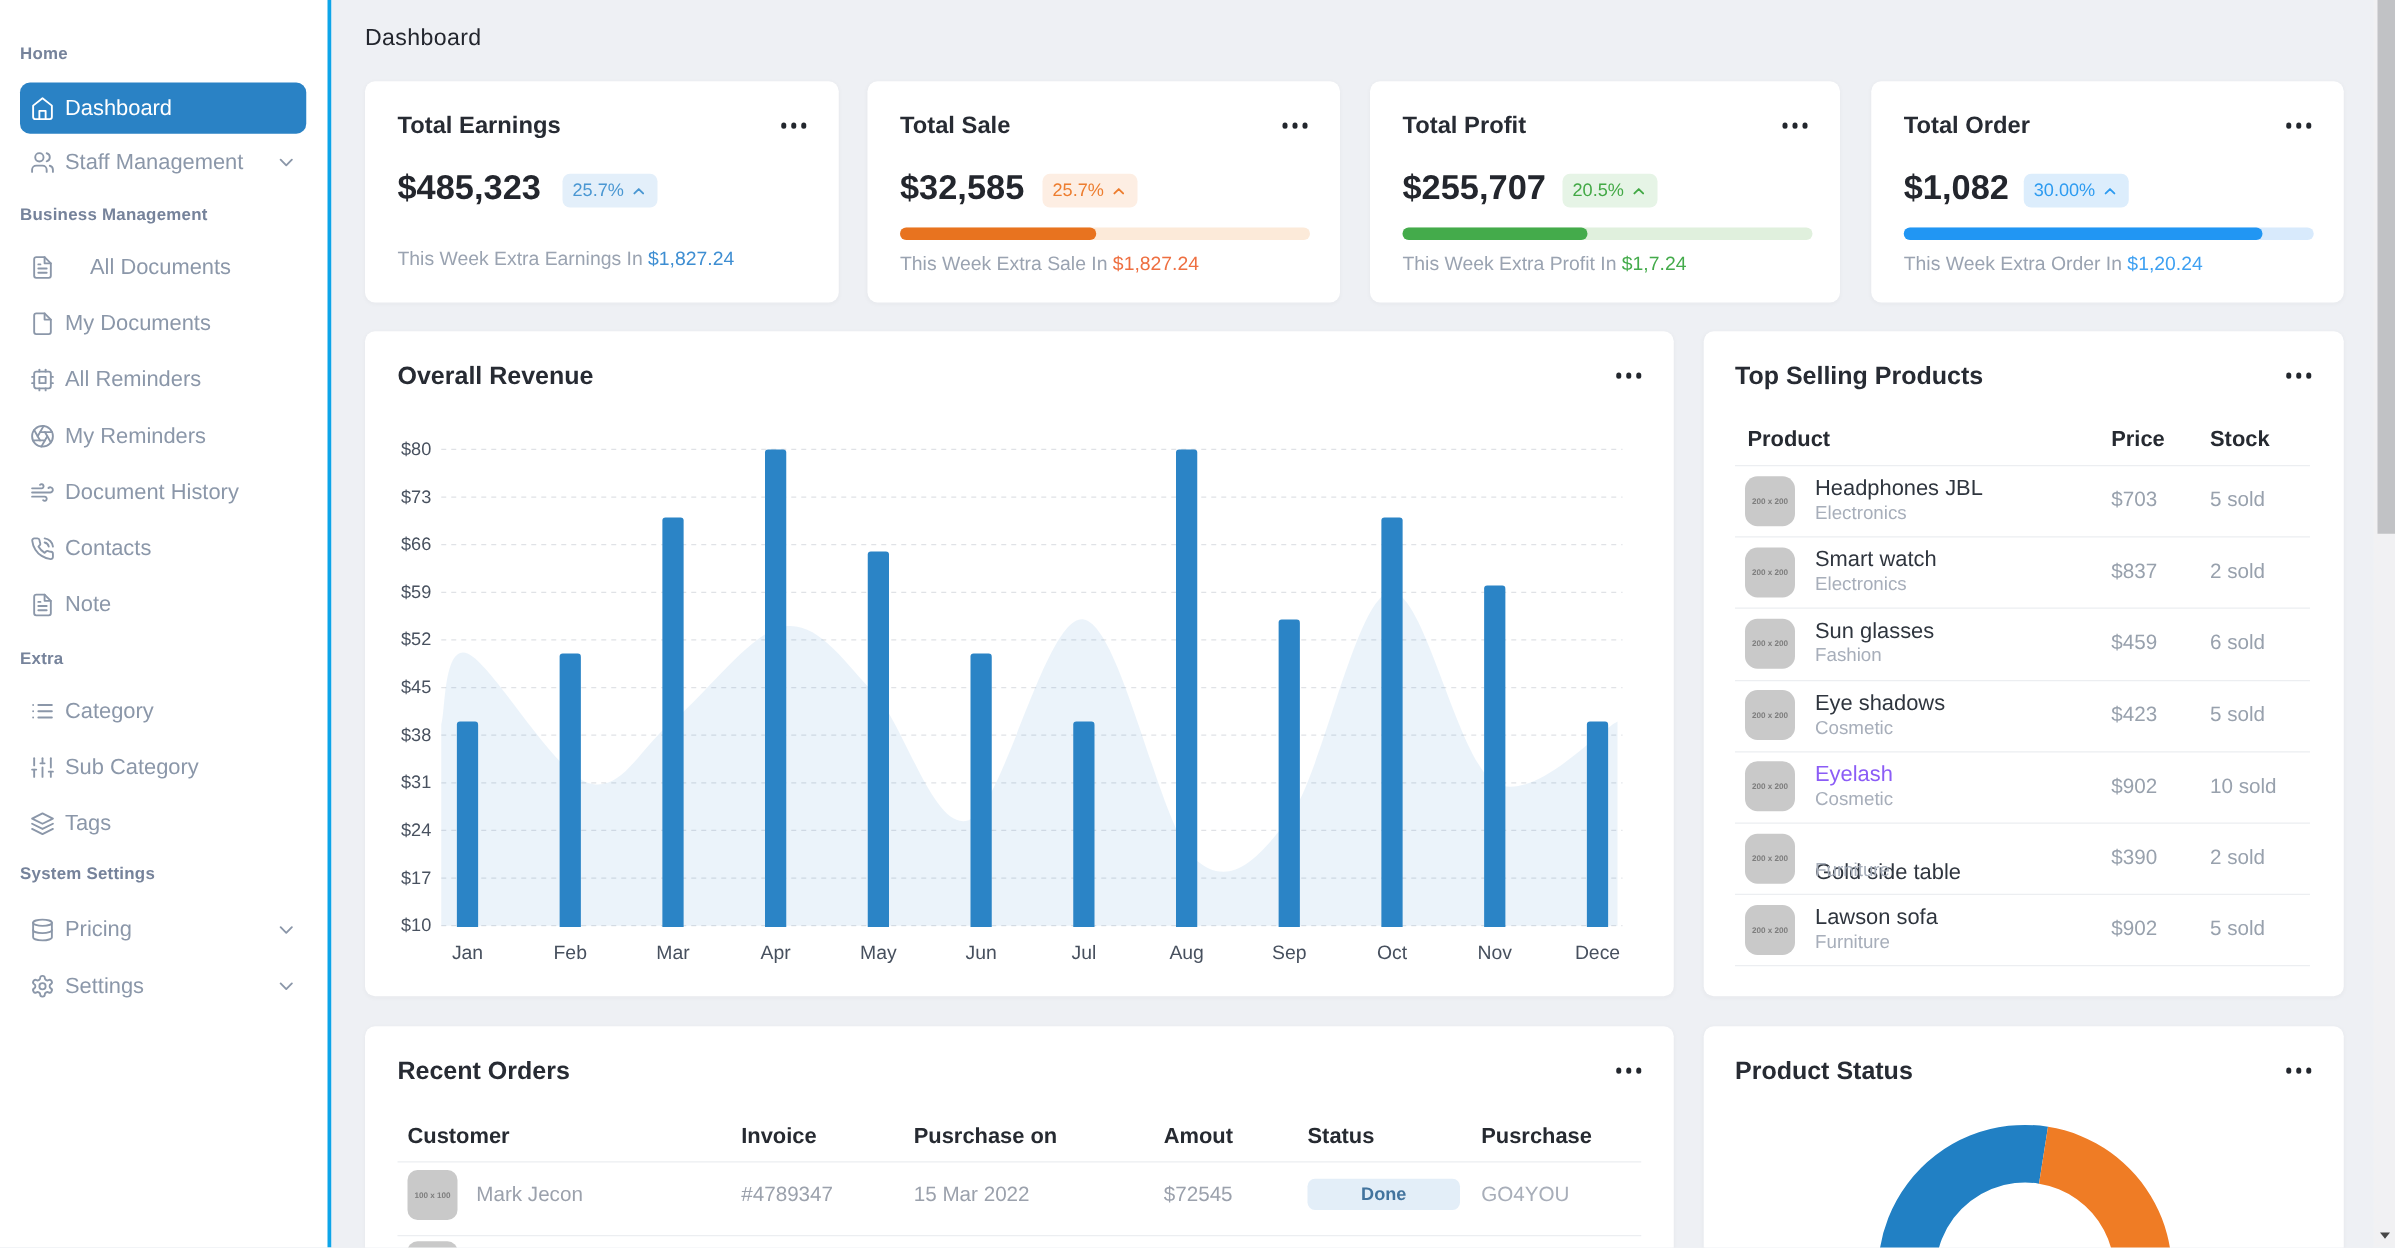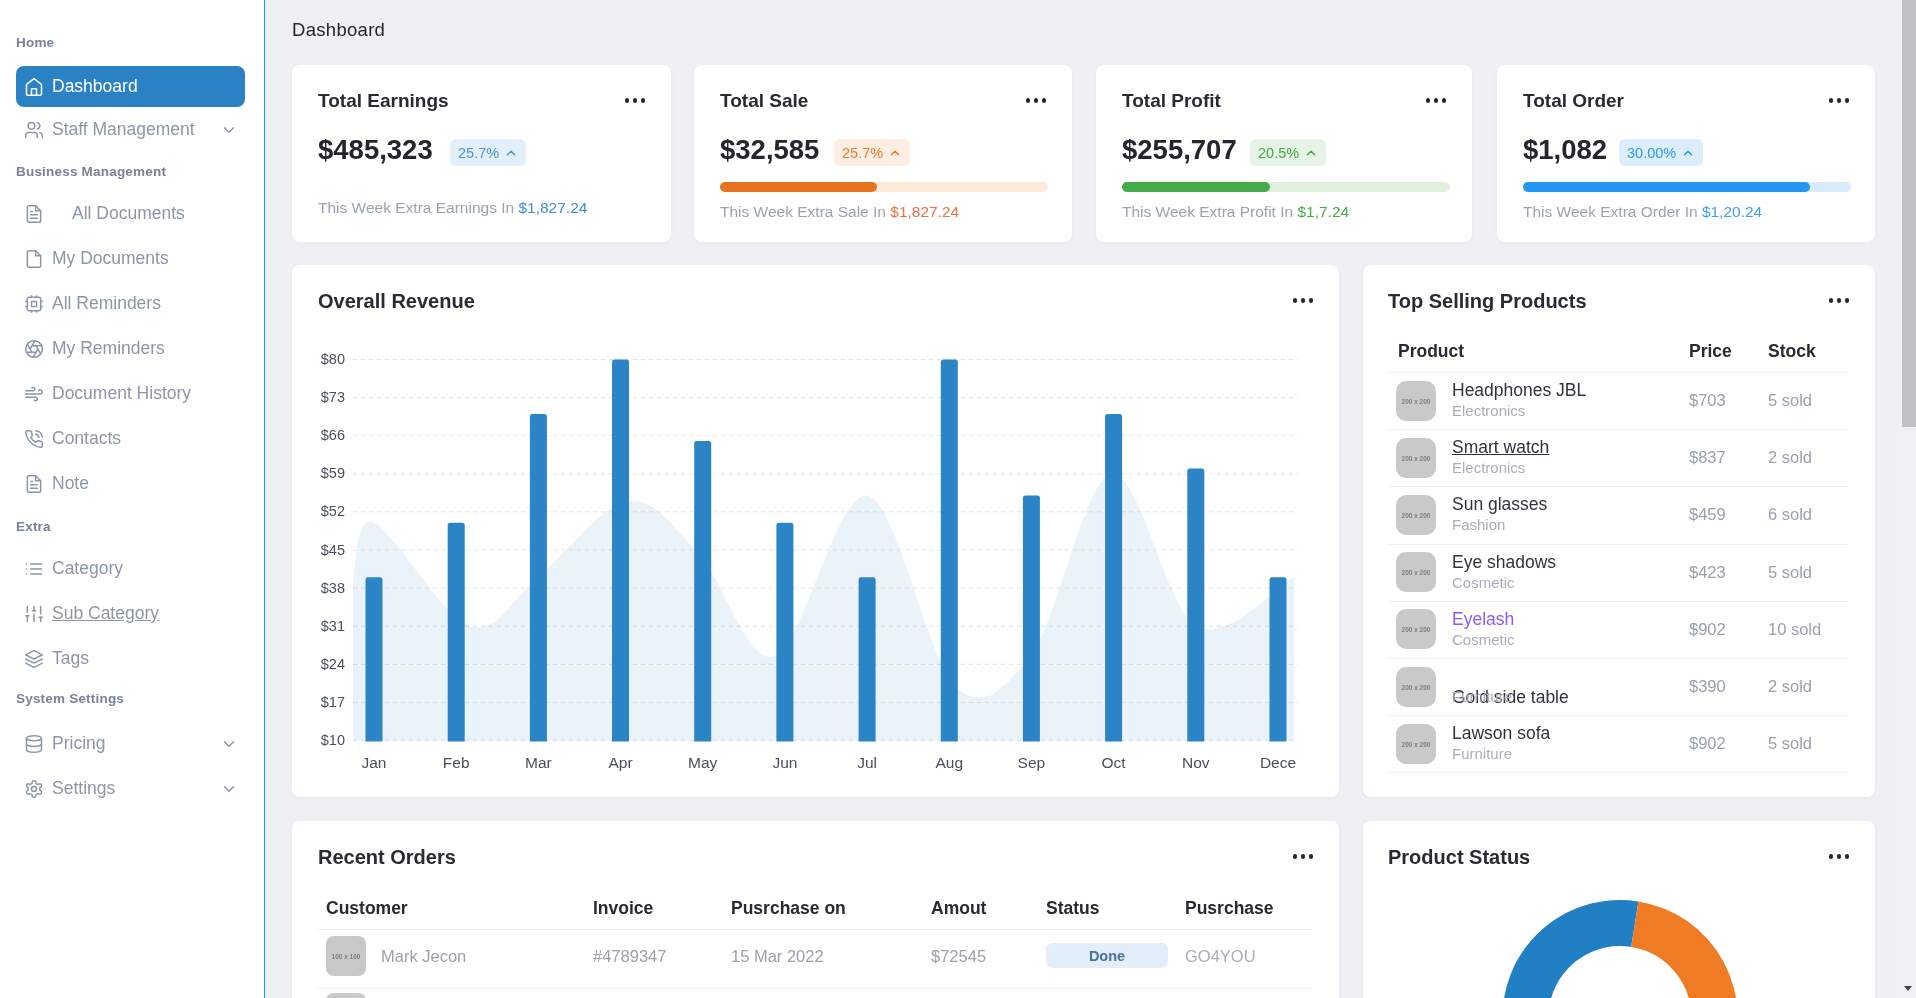--- a/index.html
+++ b/index.html
@@ -1,18 +1,18 @@
 <!DOCTYPE html>
 <html><head>
 <meta charset="utf-8">
 <style>
 * { margin:0; padding:0; box-sizing:border-box; }
 html,body { width:1916px; height:998px; overflow:hidden; }
 body { font-family:"Liberation Sans", sans-serif; background:#eef0f4; position:relative; }
-.sidebar { position:absolute; left:0; top:0; width:265px; height:998px; background:#fff; border-right:1px solid #0ea5e9; }
+.sidebar { position:absolute; left:0; top:0; width:265px; height:998px; background:#fff; border-right:3px solid #0ea5e9; }
 .slabel { position:absolute; left:16px; font-size:13.5px; font-weight:bold; color:#76839b; letter-spacing:.2px; }
 .mi { position:absolute; left:16px; width:229px; height:45px; display:flex; align-items:center; gap:8px; color:#8b97a9; font-size:17.5px; }
 .mi svg { flex:0 0 auto; }
 .mi .chev { position:absolute; right:7px; }
 .mi.active { background:#2a82c5; border-radius:8px; color:#fff; height:41px; }
 .mi { padding-left:8px; } .mi span { white-space:nowrap; }
 .card { position:absolute; background:#fff; border-radius:8px; box-shadow:0 1px 4px rgba(40,40,60,0.04); }
 .ctitle { position:absolute; left:26px; top:25px; font-size:19px; font-weight:bold; color:#272b33; }
 .dots { position:absolute; right:26px; top:33px; display:flex; gap:3.5px; }
 .dots i { width:4.5px; height:4.5px; border-radius:50%; background:#23272e; }
@@ -127,21 +127,21 @@
 <svg width="20" height="20" viewBox="0 0 24 24" fill="none" stroke="currentColor" stroke-width="1.8" stroke-linecap="round" stroke-linejoin="round">
         <path d="M8 6h13"></path>
         <path d="M8 12h13"></path>
         <path d="M8 18h13"></path>
         <path d="M3 6h.01"></path>
         <path d="M3 12h.01"></path>
         <path d="M3 18h.01"></path>
       </svg>
 <span>Category</span>
     </div>
-<div class="mi" style="top:591px;text-decoration:underline;">
+<div class="mi" style="top:591px;">
 <svg width="20" height="20" viewBox="0 0 24 24" fill="none" stroke="currentColor" stroke-width="1.8" stroke-linecap="round" stroke-linejoin="round">
         <path d="M4 21v-7"></path>
         <path d="M4 10V3"></path>
         <path d="M12 21v-9"></path>
         <path d="M12 8V3"></path>
         <path d="M20 21v-5"></path>
         <path d="M20 12V3"></path>
         <path d="M2 14h4"></path>
         <path d="M10 8h4"></path>
         <path d="M18 16h4"></path>
@@ -317,21 +317,21 @@
 <div style="position:absolute; left:326px; top:76px; font-size:17.5px; font-weight:bold; color:#262a31;">Price</div>
 <div style="position:absolute; left:405px; top:76px; font-size:17.5px; font-weight:bold; color:#262a31;">Stock</div>
 <div style="position:absolute; left:25px; right:27px; top:107px; border-top:1px solid #eceef1;"></div>
 <div class="thumb" style="left:33px; top:116px; width:40px; height:40px; font-size:6.5px;">200 x 200</div>
 <div style="position:absolute; left:89px; top:115px; font-size:17.5px; color:#2f353e;">Headphones JBL</div>
 <div style="position:absolute; left:89px; top:137px; font-size:15px; color:#a7aeba;">Electronics</div>
 <div style="position:absolute; left:326px; top:126px; font-size:16.5px; color:#98a1ad;">$703</div>
 <div style="position:absolute; left:405px; top:126px; font-size:16.5px; color:#98a1ad;">5 sold</div>
 <div style="position:absolute; left:25px; right:27px; top:164px; border-top:1px solid #eceef1;"></div>
 <div class="thumb" style="left:33px; top:173px; width:40px; height:40px; font-size:6.5px;">200 x 200</div>
-<div style="position:absolute; left:89px; top:172px; font-size:17.5px; color:#2f353e;text-decoration:underline;">Smart watch</div>
+<div style="position:absolute; left:89px; top:172px; font-size:17.5px; color:#2f353e;">Smart watch</div>
 <div style="position:absolute; left:89px; top:194px; font-size:15px; color:#a7aeba;">Electronics</div>
 <div style="position:absolute; left:326px; top:183px; font-size:16.5px; color:#98a1ad;">$837</div>
 <div style="position:absolute; left:405px; top:183px; font-size:16.5px; color:#98a1ad;">2 sold</div>
 <div style="position:absolute; left:25px; right:27px; top:221px; border-top:1px solid #eceef1;"></div>
 <div class="thumb" style="left:33px; top:230px; width:40px; height:40px; font-size:6.5px;">200 x 200</div>
 <div style="position:absolute; left:89px; top:229px; font-size:17.5px; color:#2f353e;">Sun glasses</div>
 <div style="position:absolute; left:89px; top:251px; font-size:15px; color:#a7aeba;">Fashion</div>
 <div style="position:absolute; left:326px; top:240px; font-size:16.5px; color:#98a1ad;">$459</div>
 <div style="position:absolute; left:405px; top:240px; font-size:16.5px; color:#98a1ad;">6 sold</div>
 <div style="position:absolute; left:25px; right:27px; top:279px; border-top:1px solid #eceef1;"></div>

